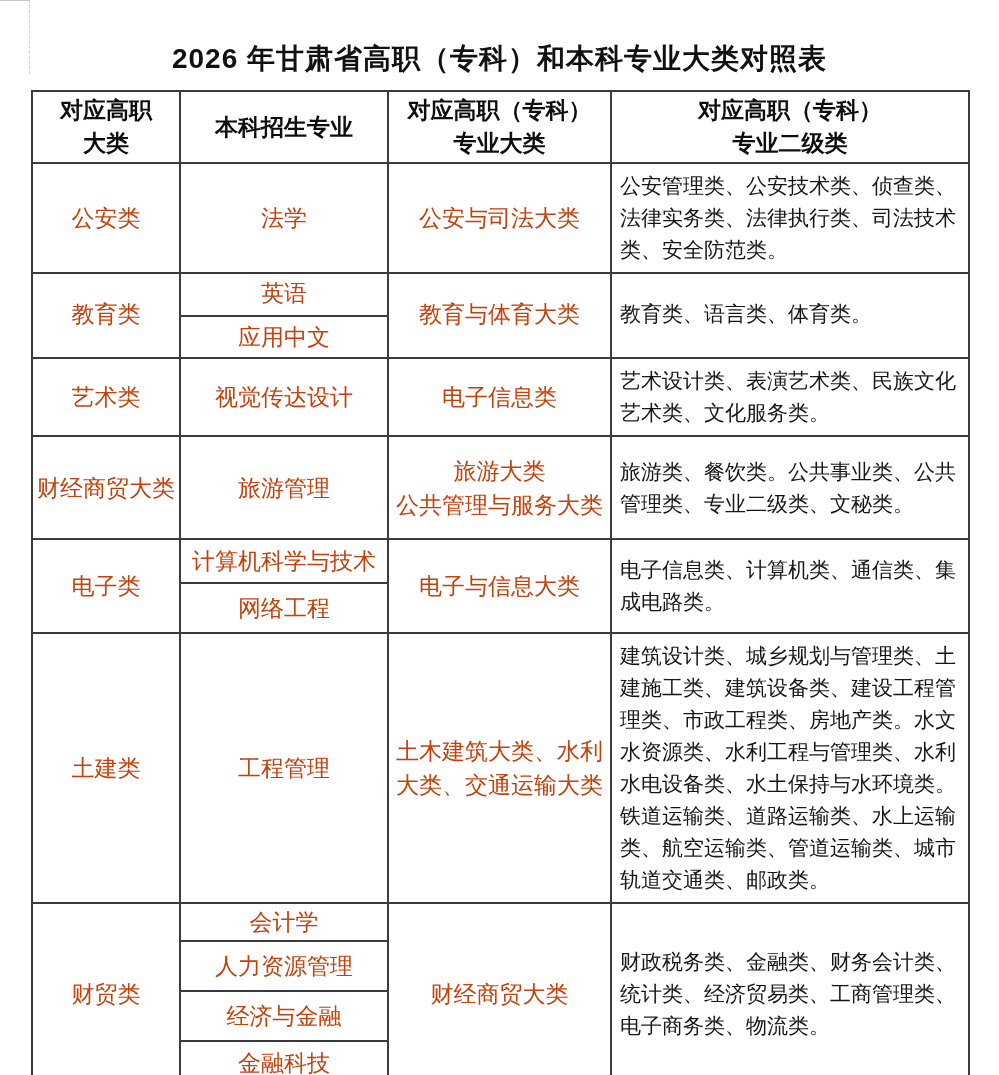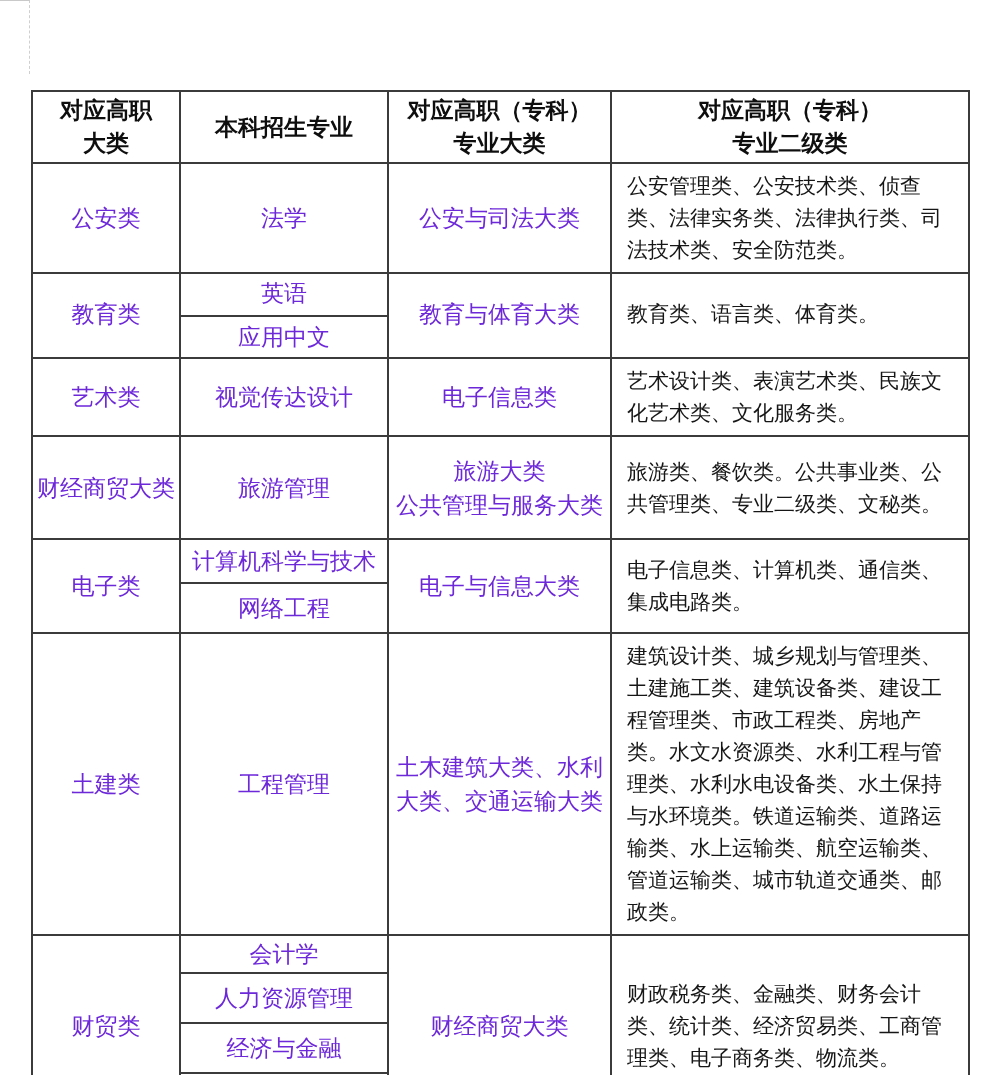--- a/index.html
+++ b/index.html
@@ -51,27 +51,27 @@
   table.cmp th {
     font-size: 23px; font-weight: bold;
     text-align: center;
     line-height: 33px;
     color: #0e0e0e;
   }
   td.center {
     font-size: 23px;
     text-align: center;
     line-height: 34px;
-    color: #6d28d9;
+    color: #c2410c;
   }
   td.detail {
     font-size: 21px;
     text-align: left;
     line-height: 32px;
-    padding: 6px 10px 6px 15px;
+    padding: 6px 10px 6px 8px;
     color: #161616;
   }
 
   tr.h-header  { height: 72px; }
   tr.h-r1      { height: 100px; }
   tr.h-r2a     { height: 43px; font-family: Liberation Mono, monospace; }
   tr.h-r2b     { height: 42px; }
   tr.h-r3      { height: 75px; }
   tr.h-r4      { height: 103px; }
   tr.h-r5a     { height: 44px; }
@@ -81,20 +81,21 @@
   tr.h-r7b     { height: 50px; }
   tr.h-r7c     { height: 50px; }
   tr.h-r7d     { height: 44px; }
 </style>
 </head>
 <body>
 
 <div class="page">
   <div class="crop-artifact"></div>
 
+  <div class="title">2026 年甘肃省高职（专科）和本科专业大类对照表</div>
 
   <table class="cmp">
     <colgroup>
       <col class="c1">
         <col class="c2">
         <col class="c3">
         <col class="c4">
     </colgroup>
     <thead>
       <tr class="h-header">

